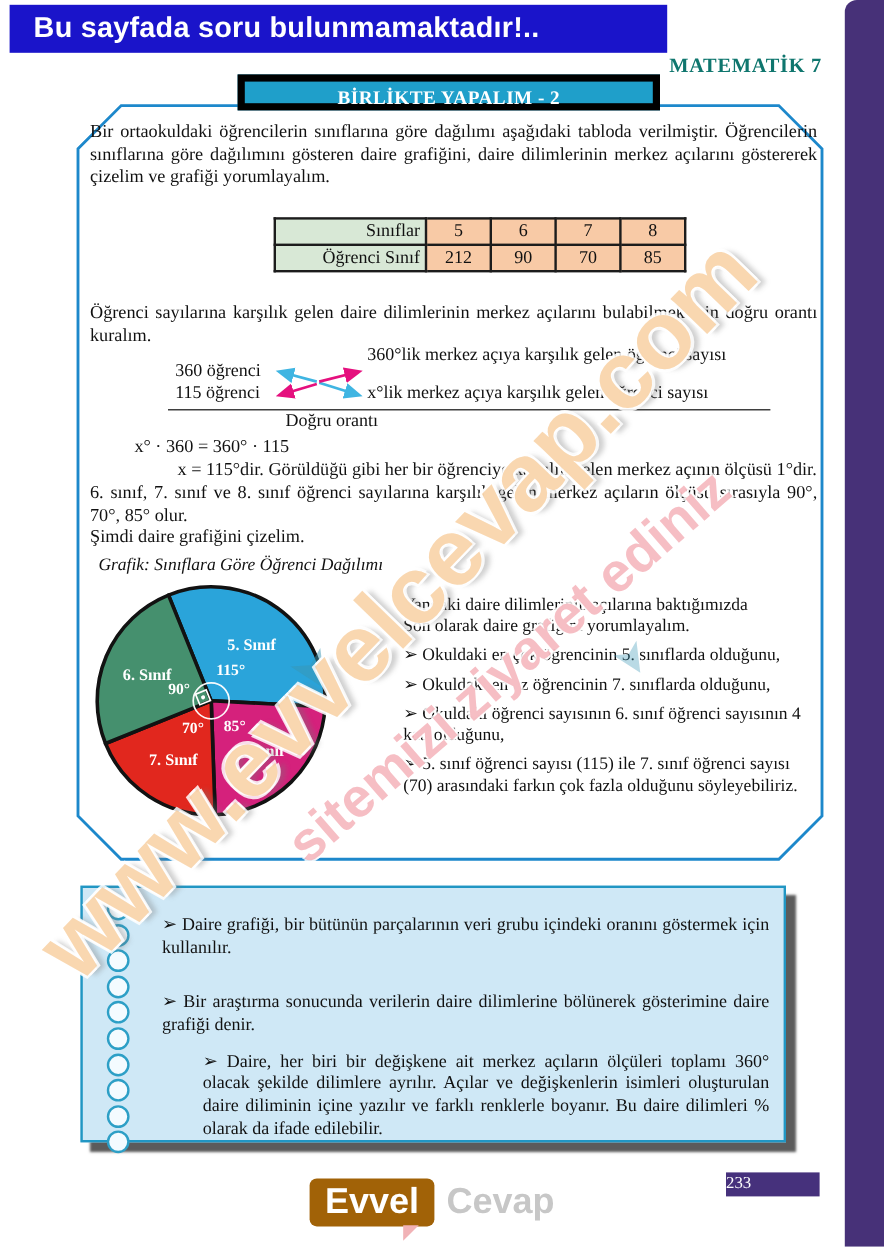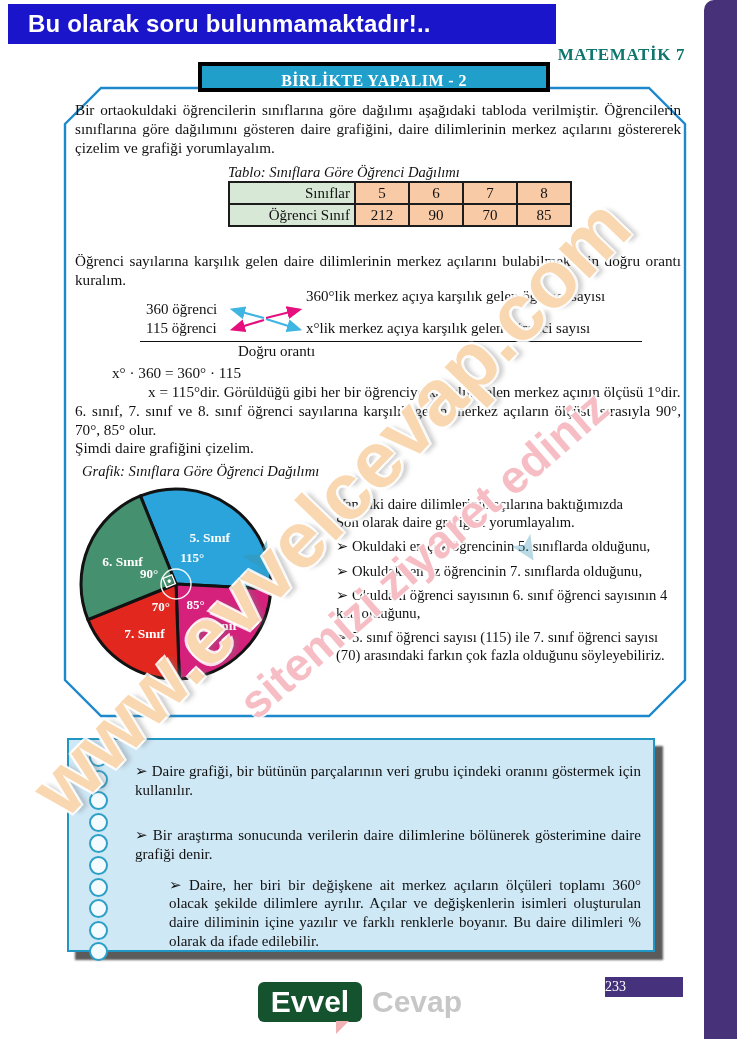--- a/index.html
+++ b/index.html
@@ -14,21 +14,21 @@
                font-size:24px;padding-left:20px;letter-spacing:0.2px;}
 
   .brand{left:470px;top:45px;width:215px;text-align:right;color:#0f766e;font-weight:bold;
          font-size:17px;letter-spacing:0.6px;z-index:6;}
 
   
   .frame-svg{left:63px;top:86px;z-index:1;}
 
   .lesson-title{left:198px;top:62px;width:352px;height:30px;background:#1f9fca;z-index:5;
                 color:#fff;font-weight:bold;font-size:16px;text-align:center;line-height:30px;
-                border:4px solid #000000;box-sizing:border-box;letter-spacing:0.4px;}
+                border:6px solid #000000;box-sizing:border-box;letter-spacing:0.4px;}
 
   .body-text{font-size:15.2px;line-height:1.24;text-align:justify;z-index:3;}
   .intro{left:75px;top:101px;width:606px;}
 
   .table-title{left:228px;top:164px;font-style:italic;font-size:14.6px;z-index:3;}
   .stats-table{left:228px;top:181px;z-index:3;border-collapse:collapse;}
   .stats-table td{border:2px solid #1c1c1c;font-size:15px;height:20px;padding:0 4px;}
   .stats-table td.rowhead{background:#d8e8d6;width:98px;text-align:right;padding-left:22px;}
   .stats-table td.cell{background:#f8caa6;width:44px;text-align:center;}
 
@@ -71,21 +71,21 @@
   .wm2{left:246px;top:682px;font-size:46px;color:rgba(240,150,160,0.62);
        transform:rotate(-41deg);transform-origin:0 50%;
        text-shadow:-1.5px -1.5px 0 rgba(255,255,255,.8),1.5px -1.5px 0 rgba(255,255,255,.8),
                    -1.5px 1.5px 0 rgba(255,255,255,.8),1.5px 1.5px 0 rgba(255,255,255,.8);}
   .wm-arrow1{left:244px;top:532px;font-size:46px;color:rgba(55,150,180,0.5);
              transform:rotate(58deg);z-index:49;pointer-events:none;}
   .wm-arrow2{left:512px;top:528px;font-size:36px;color:rgba(55,150,180,0.35);
              transform:rotate(58deg);z-index:49;pointer-events:none;}
 
   
-  .logo-box{left:258px;top:982px;width:104px;height:40px;background:#14532d;border-radius:6px;
+  .logo-box{left:258px;top:982px;width:104px;height:40px;background:#a16207;border-radius:6px;
             color:#fff;font-family:"Liberation Sans",sans-serif;font-weight:bold;font-size:30px;
             text-align:center;line-height:40px;z-index:4;}
   .logo-tail{left:336px;top:1021px;width:0;height:0;border-top:13px solid #f1b2b6;
              border-right:13px solid transparent;z-index:4;}
   .logo-right{left:372px;top:985px;color:#c7c7c7;font-family:"Liberation Sans",sans-serif;
               font-weight:bold;font-size:30px;z-index:4;}
   .page-badge{left:605px;top:977px;width:78px;height:20px;background:#46317c;color:#fff;
               font-size:14px;text-align:left;line-height:20px;z-index:4;}
 
   .sidebar{left:704px;top:0;width:33px;height:1039px;background:#473178;
@@ -94,30 +94,29 @@
 </head>
 <body>
 
 <div class="page">
 
   <svg class="abs frame-svg" width="624" height="634">
     <path d="M2,38 L38,2 L586,2 L622,38 L622,594 L586,630 L38,630 L2,594 Z" fill="#ffffff" stroke="#1d88cb" stroke-width="2.4"></path>
   </svg>
 
   <div class="abs banner">
-    <span>Bu olarak soru bulunmamaktadır!..</span>
+    <span>Bu sayfada soru bulunmamaktadır!..</span>
   </div>
 
   <div class="abs brand">MATEMATİK 7</div>
 
   <div class="abs lesson-title">BİRLİKTE YAPALIM - 2</div>
 
   <div class="abs body-text intro">Bir ortaokuldaki öğrencilerin sınıflarına göre dağılımı aşağıdaki tabloda verilmiştir. Öğrencilerin sınıflarına göre dağılımını gösteren daire grafiğini, daire dilimlerinin merkez açılarını göstererek çizelim ve grafiği yorumlayalım.</div>
 
-  <div class="abs table-title">Tablo: Sınıflara Göre Öğrenci Dağılımı</div>
   <table class="abs stats-table">
     <tbody id="stats-table">
         <tr>
           <td class="rowhead">Sınıflar</td>
           <td class="cell">5</td>
           <td class="cell">6</td>
           <td class="cell">7</td>
           <td class="cell">8</td>
         </tr>
         <tr>

